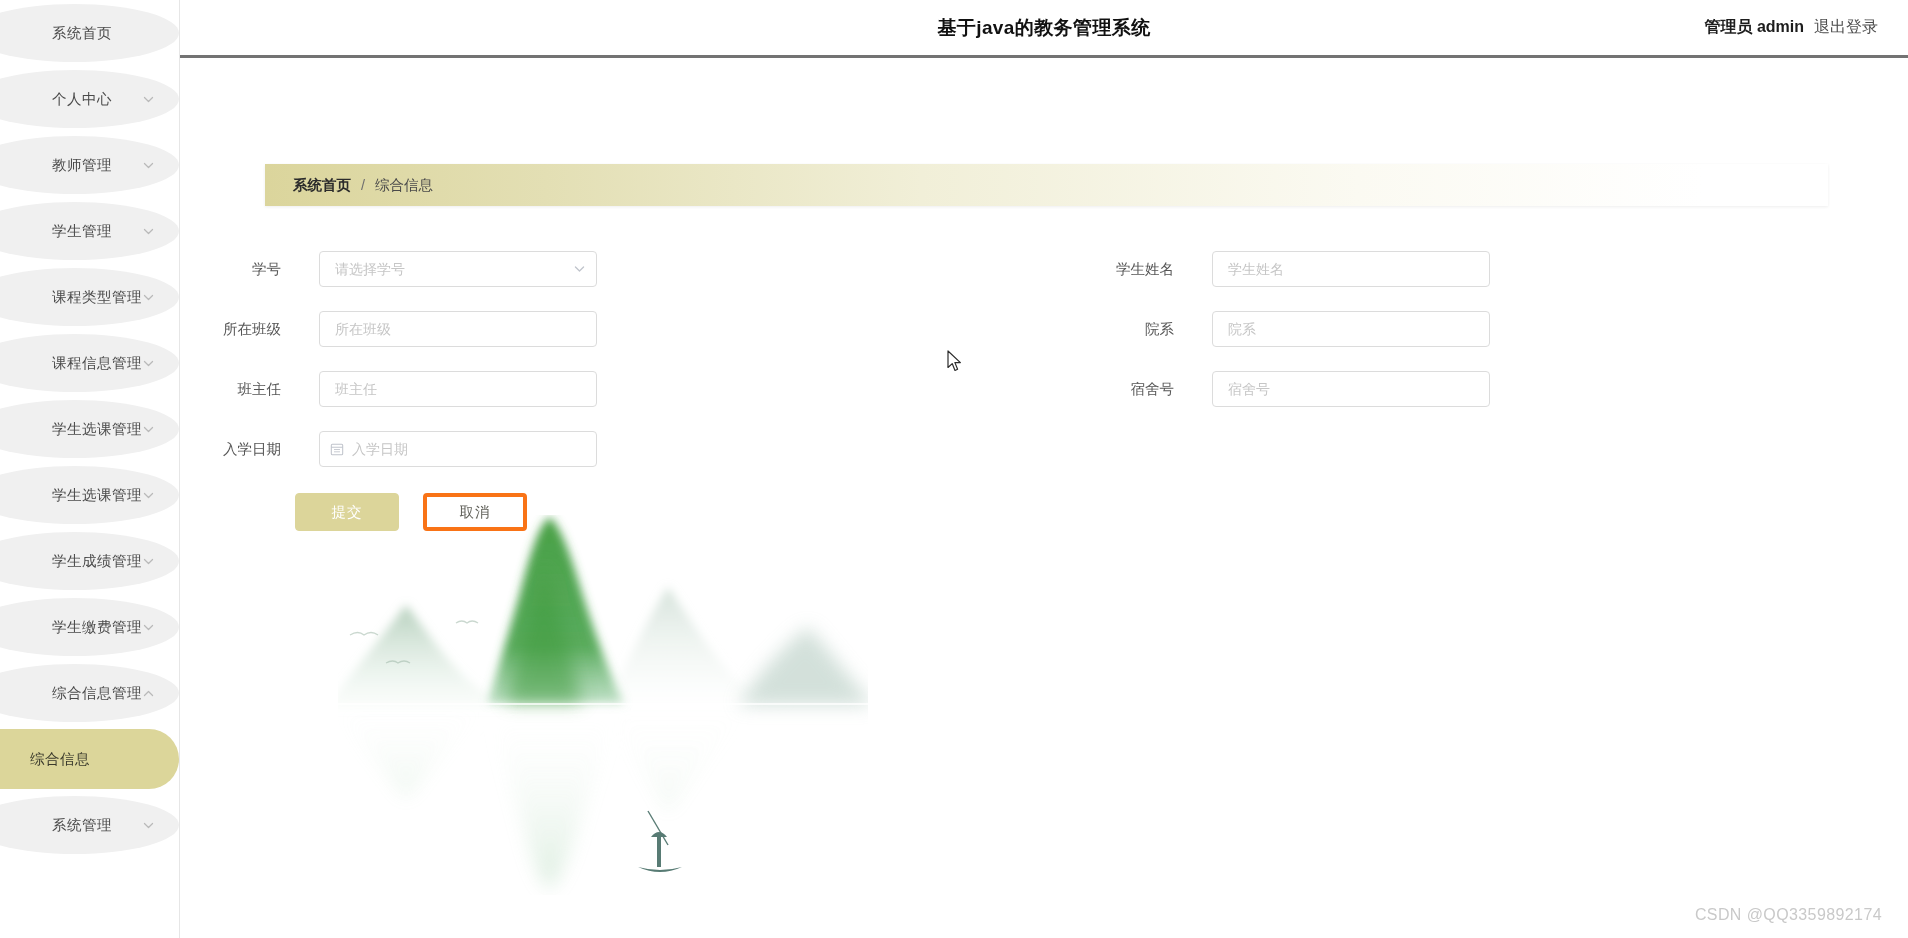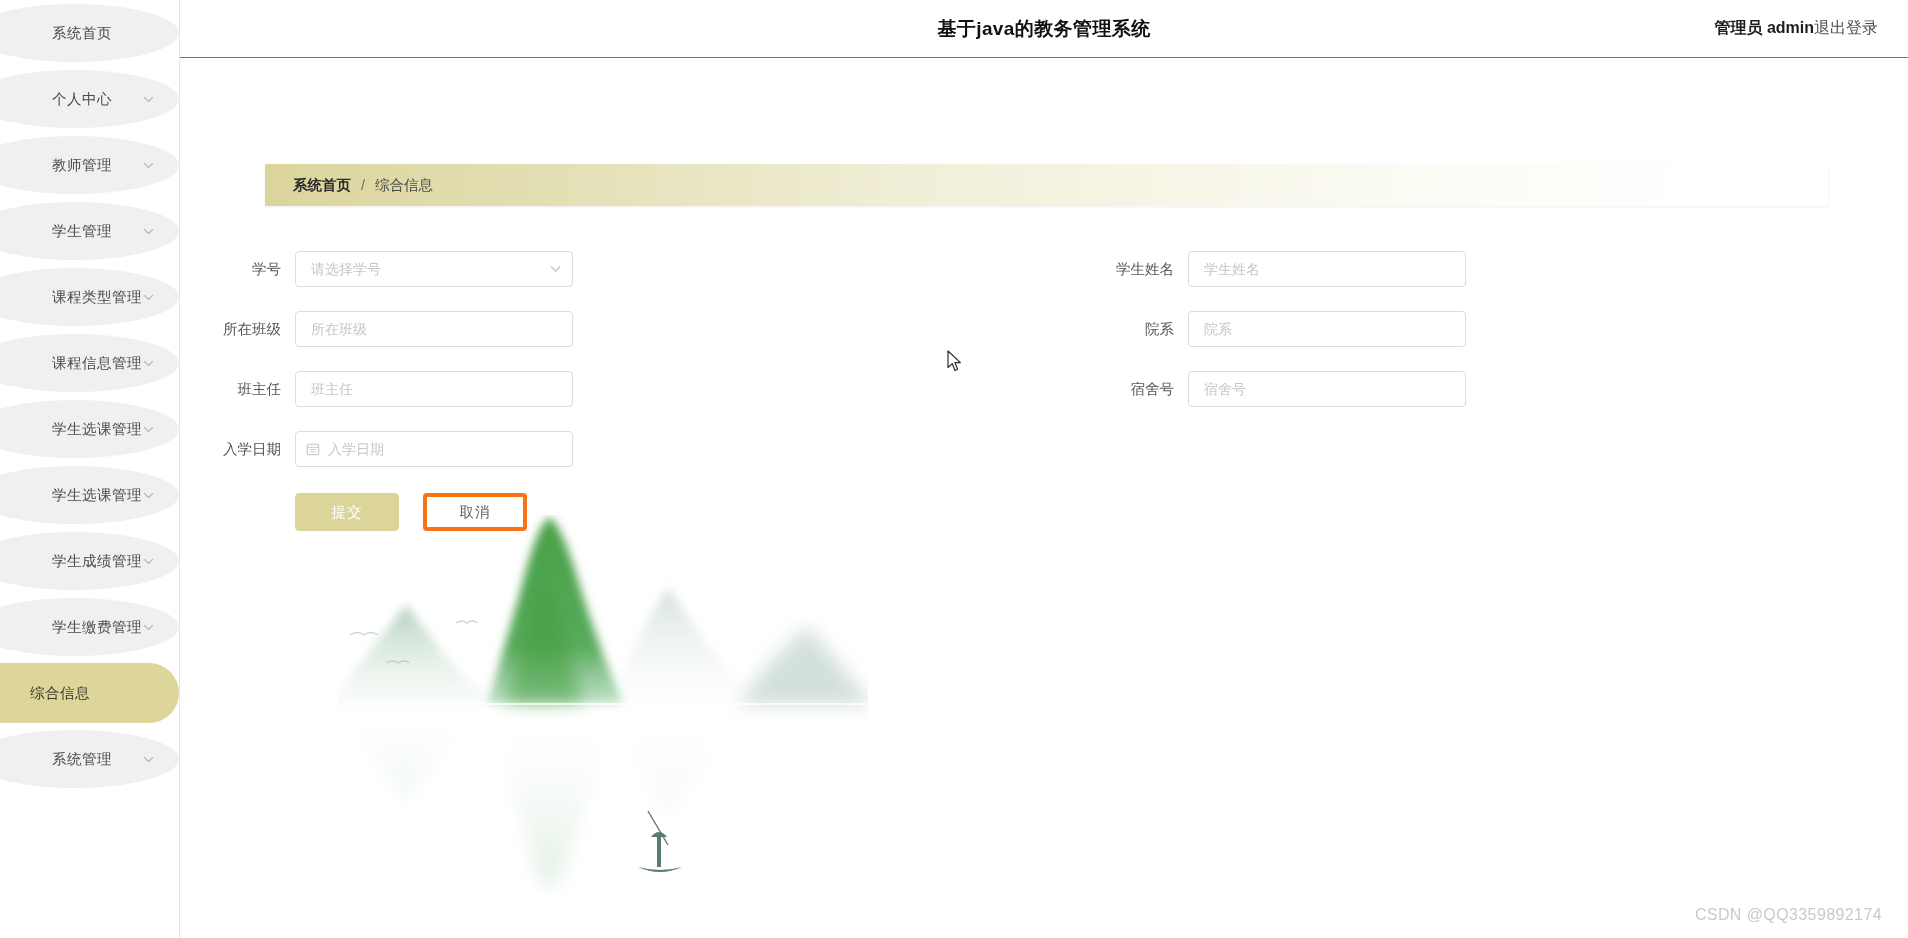--- a/index.html
+++ b/index.html
@@ -48,30 +48,30 @@
     background: #dcd69a;
     border-radius: 0 34px 34px 0;
     left: 0; top: 3px; bottom: 3px;
   }
   .menu-item.child .m-label { color: #3a3a2c; margin-left: 30px; }
 
   
   #header {
     position: absolute; left: 180px; top: 0; right: 0; height: 58px;
     background: #ffffff;
-    border-bottom: 1px solid #737373;
+    border-bottom: 3px solid #737373;
     display: flex; align-items: center;
   }
   #app-title {
     position: absolute; left: 0; right: 0; text-align: center;
     font-size: 19px; font-weight: bold; color: #111;
     letter-spacing: .4px;
   }
   #user-area {
-    position: absolute; right: 30px; display: flex; align-items: baseline; gap: 0;
+    position: absolute; right: 30px; display: flex; align-items: baseline; gap: 10px;
   }
   #user-name { font-size: 16px; font-weight: bold; color: #1d1d1d; }
   #logout { font-size: 16px; color: #4d4d4d; cursor: pointer; }
 
   
   #content {
     position: absolute; left: 181px; top: 59px; right: 0; bottom: 0;
     background: #ffffff; overflow: hidden;
   }
 
@@ -91,21 +91,21 @@
     position: absolute; left: 157px; top: 456px;
     width: 530px; height: 380px;
     pointer-events: none;
   }
 
   
   #form {
     position: absolute; left: 0; top: 180px; width: 1727px;
   }
   .form-row { display: flex; margin-bottom: 0; }
-  .form-col { width: 863px; display: flex; align-items: center; height: 60px; }
+  .form-col { width: 863px; display: flex; align-items: center; height: 60px; gap: 24px; }
   .f-label {
     width: 100px; text-align: right; flex: 0 0 auto;
     font-size: 14.5px; color: #565656; margin-right: 14px;
     white-space: nowrap;
   }
   .f-label.wide { width: 130px; }
   .f-ctrl { position: relative; }
   .f-input {
     width: 278px; height: 36px;
     border: 1px solid #dcdcdc; border-radius: 4px;
@@ -235,20 +235,29 @@
             <path d="M3 5.5 L8 10.5 L13 5.5" fill="none" stroke="currentColor" stroke-width="1.5" stroke-linecap="round" stroke-linejoin="round"></path>
           </svg>
         </span>
       </div>
       <div class="menu-item">
         <span class="menu-shape"></span>
         <span class="m-label">学生缴费管理</span>
         <span class="m-arrow">
           <svg viewBox="0 0 16 16">
             <path d="M3 5.5 L8 10.5 L13 5.5" fill="none" stroke="currentColor" stroke-width="1.5" stroke-linecap="round" stroke-linejoin="round"></path>
+          </svg>
+        </span>
+      </div>
+      <div class="menu-item">
+        <span class="menu-shape"></span>
+        <span class="m-label">综合信息管理</span>
+        <span class="m-arrow">
+          <svg viewBox="0 0 16 16">
+            <path d="M3 10.5 L8 5.5 L13 10.5" fill="none" stroke="currentColor" stroke-width="1.5" stroke-linecap="round" stroke-linejoin="round"></path>
           </svg>
         </span>
       </div>
       <div class="menu-item child">
         <span class="menu-shape"></span>
         <span class="m-label">综合信息</span>
       </div>
       <div class="menu-item">
         <span class="menu-shape"></span>
         <span class="m-label">系统管理</span>

